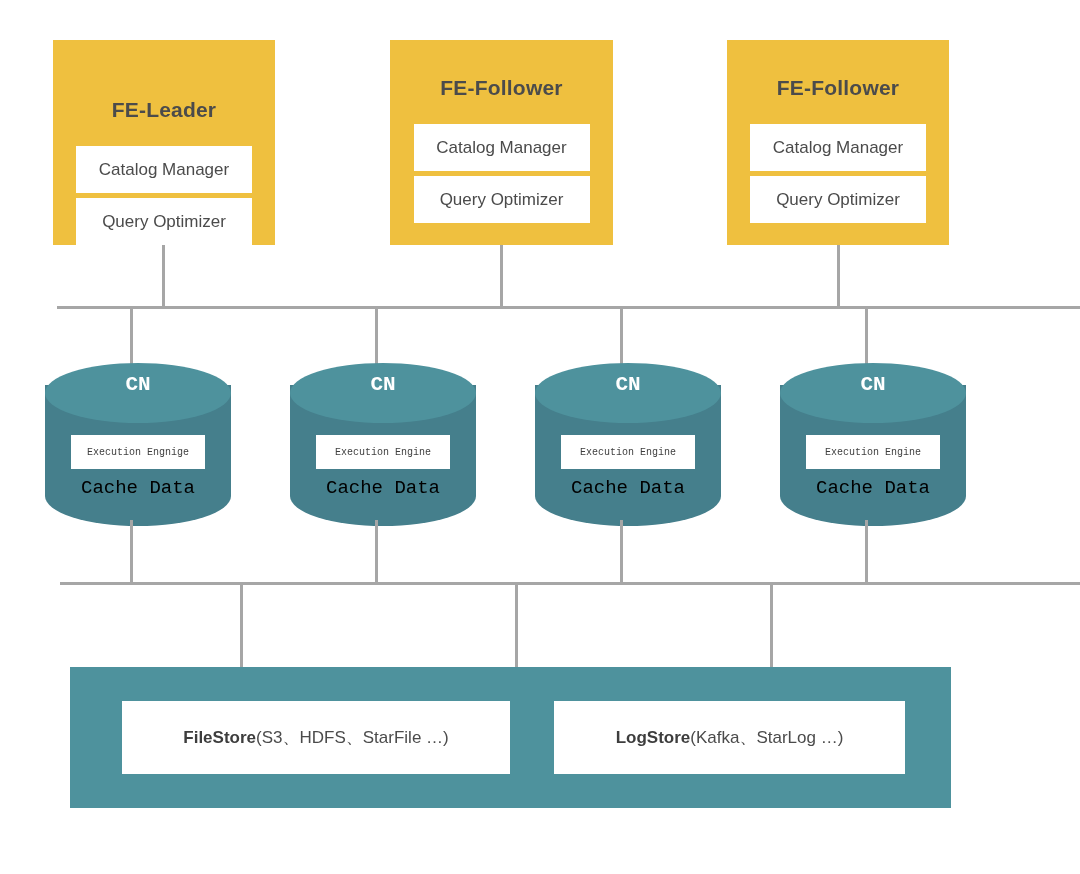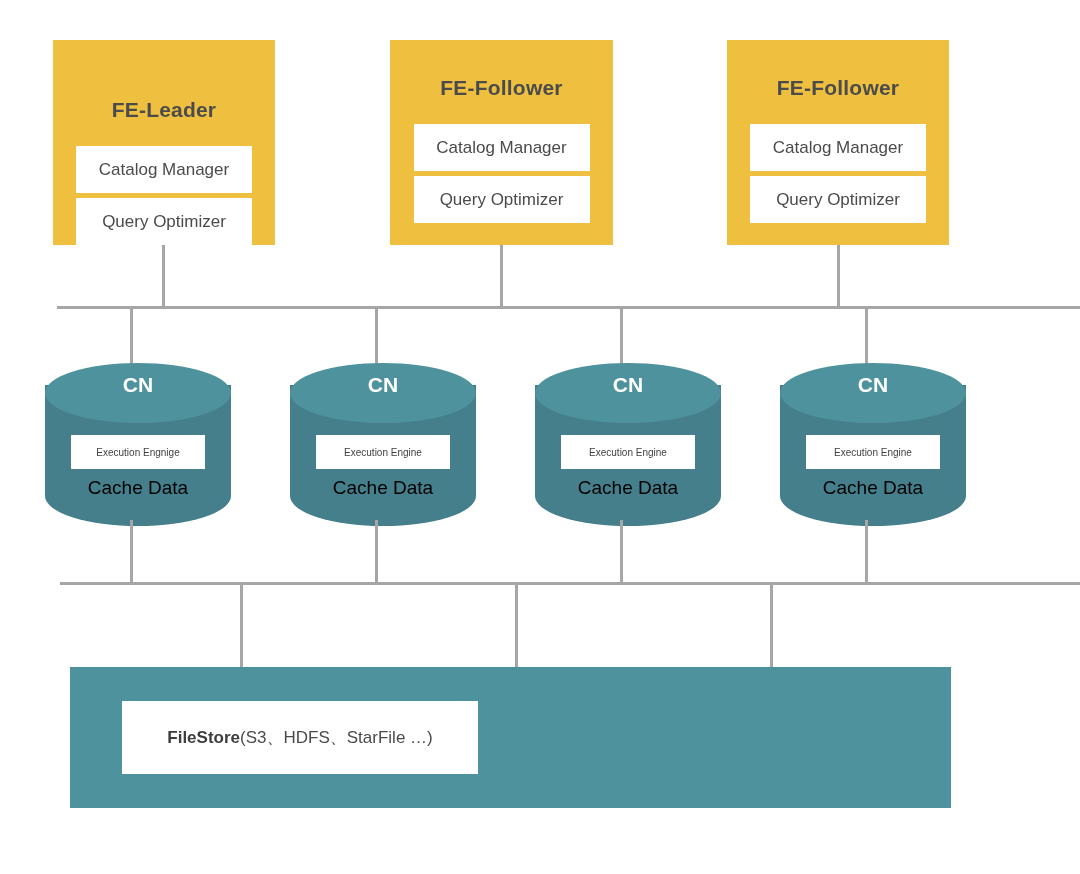--- a/index.html
+++ b/index.html
@@ -56,20 +56,21 @@
     justify-content: center;
     margin-top: 24px;
   }
   .fe-sub.second { margin-top: 5px; }
 
   
   .cn-node {
     position: absolute;
     width: 186px;
     height: 163px;
+    font-family: Liberation Mono, monospace;
   }
   .cn-body {
     position: absolute;
     left: 0;
     top: 22px;
     width: 186px;
     height: 141px;
     background: #457f8c;
     border-radius: 0 0 93px 93px / 0 0 30px 30px;
   }
@@ -136,21 +137,21 @@
     align-items: center;
     justify-content: center;
     font-size: 17px;
     color: #4b4b4b;
     white-space: nowrap;
   }
   .store-box b {
     font-weight: bold;
     color: #3d3d3d;
   }
-  #filestore-box  { left: 52px;  width: 356px; justify-content: center; }
+  #filestore-box  { left: 52px;  width: 388px; justify-content: center; }
   #logstore-box   { left: 484px; width: 351px; }
 </style>
 </head>
 <body>
 
 <div id="canvas">
 
   <div class="fe-node" id="fe-node-0" style="left:53px; top:40px; width:222px; height:205px;justify-content:flex-end;">
     <div class="fe-title">FE-Leader</div>
     <div class="fe-sub">Catalog Manager</div>
@@ -221,15 +222,19 @@
 
   <div class="line-v" style="left:240px; top:582px; height:85px;"></div>
   <div class="line-v" style="left:515px; top:582px; height:85px;"></div>
   <div class="line-v" style="left:770px; top:582px; height:85px;"></div>
 
   <div id="storage-bar">
     <div class="store-box" id="filestore-box">
       <b>FileStore</b>
         <span> (S3、HDFS、StarFile …)</span>
     </div>
+    <div class="store-box" id="logstore-box">
+      <b>LogStore</b>
+        <span> (Kafka、StarLog …)</span>
+    </div>
   </div>
 
 </div>
 
 </body></html>

